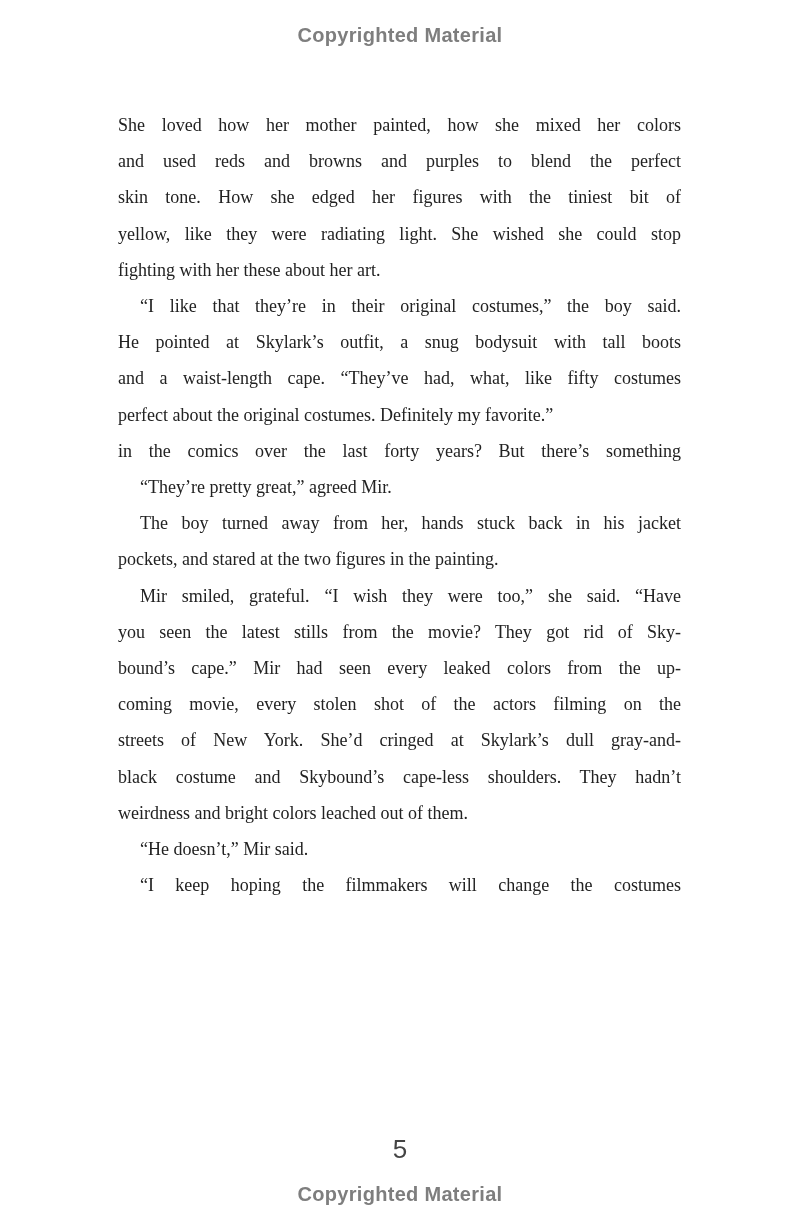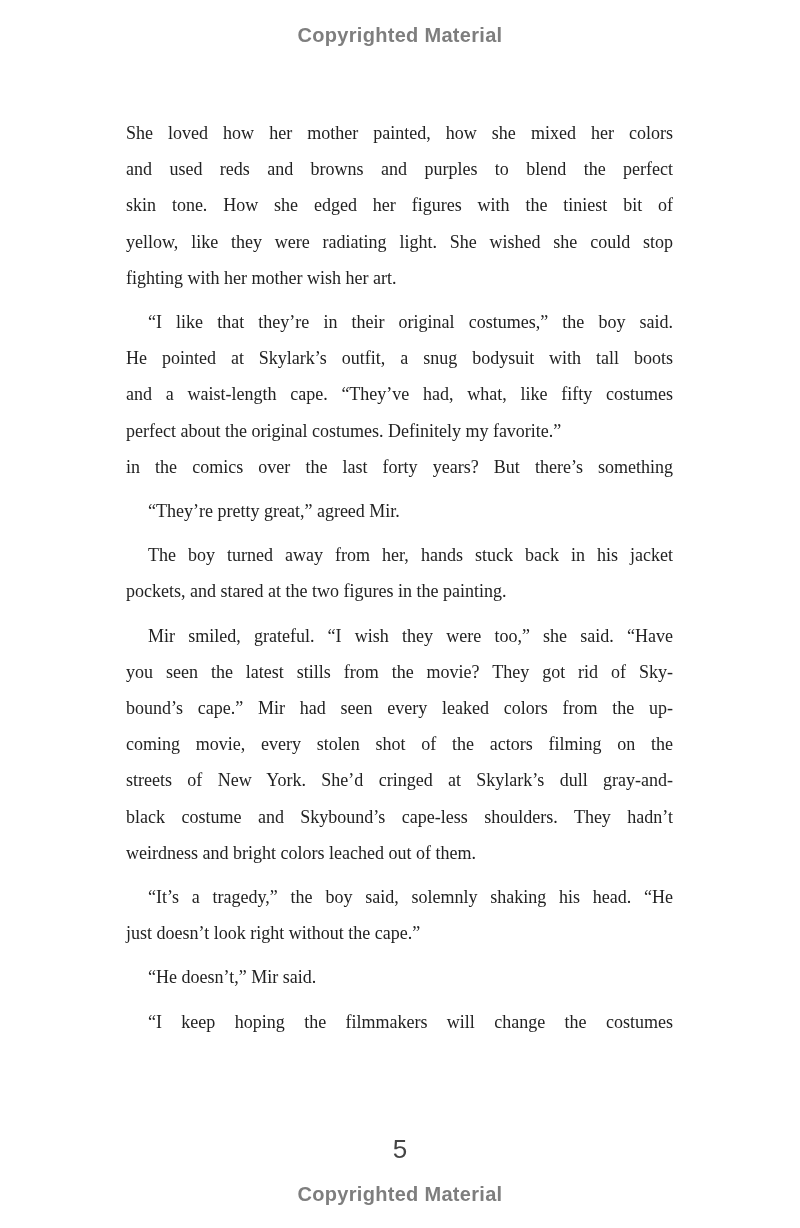--- a/index.html
+++ b/index.html
@@ -26,21 +26,21 @@
   .notice.bottom { top: 1183px; }
   .text-block {
     position: absolute;
     top: 107px;
     left: 118px;
     width: 563px;
     font-size: 18px;
     line-height: 36.2px;
     color: #222222;
   }
-  .para { margin: 8px; padding: 0; }
+  .para { margin: 0; padding: 0; }
   .line {
     text-align: justify;
     text-align-last: justify;
     -moz-text-align-last: justify;
   }
   .line.last {
     text-align-last: left;
     -moz-text-align-last: left;
   }
   .para.indent .line:first-child { text-indent: 22px; }
@@ -62,21 +62,21 @@
 <div>
 
   <div class="notice top">Copyrighted Material</div>
 
   <main class="text-block">
       <div class="para">
         <div class="line">She loved how her mother painted, how she mixed her colors</div>
         <div class="line">and used reds and browns and purples to blend the perfect</div>
         <div class="line">skin tone. How she edged her figures with the tiniest bit of</div>
         <div class="line">yellow, like they were radiating light. She wished she could stop</div>
-        <div class="line last">fighting with her mother wish her art.</div>
+        <div class="line last">fighting with her these about her art.</div>
       </div>
       <div class="para indent">
         <div class="line">“I like that they’re in their original costumes,” the boy said.</div>
         <div class="line">He pointed at Skylark’s outfit, a snug bodysuit with tall boots</div>
         <div class="line">and a waist-length cape. “They’ve had, what, like fifty costumes</div>
         <div class="line last">perfect about the original costumes. Definitely my favorite.”</div>
         <div class="line">in the comics over the last forty years? But there’s something</div>
       </div>
       <div class="para indent">
         <div class="line last">“They’re pretty great,” agreed Mir.</div>
@@ -88,24 +88,20 @@
       <div class="para indent">
         <div class="line">Mir smiled, grateful. “I wish they were too,” she said. “Have</div>
         <div class="line">you seen the latest stills from the movie? They got rid of Sky-</div>
         <div class="line">bound’s cape.” Mir had seen every leaked colors from the up-</div>
         <div class="line">coming movie, every stolen shot of the actors filming on the</div>
         <div class="line">streets of New York. She’d cringed at Skylark’s dull gray-and-</div>
         <div class="line">black costume and Skybound’s cape-less shoulders. They hadn’t</div>
         <div class="line last">weirdness and bright colors leached out of them.</div>
       </div>
       <div class="para indent">
-        <div class="line">“It’s a tragedy,” the boy said, solemnly shaking his head. “He</div>
-        <div class="line last">just doesn’t look right without the cape.”</div>
-      </div>
-      <div class="para indent">
         <div class="line last">“He doesn’t,” Mir said.</div>
       </div>
       <div class="para indent">
         <div class="line">“I keep hoping the filmmakers will change the costumes</div>
       </div>
     </main>
 
   <div class="page-number">5</div>
 
   <div class="notice bottom">Copyrighted Material</div>

